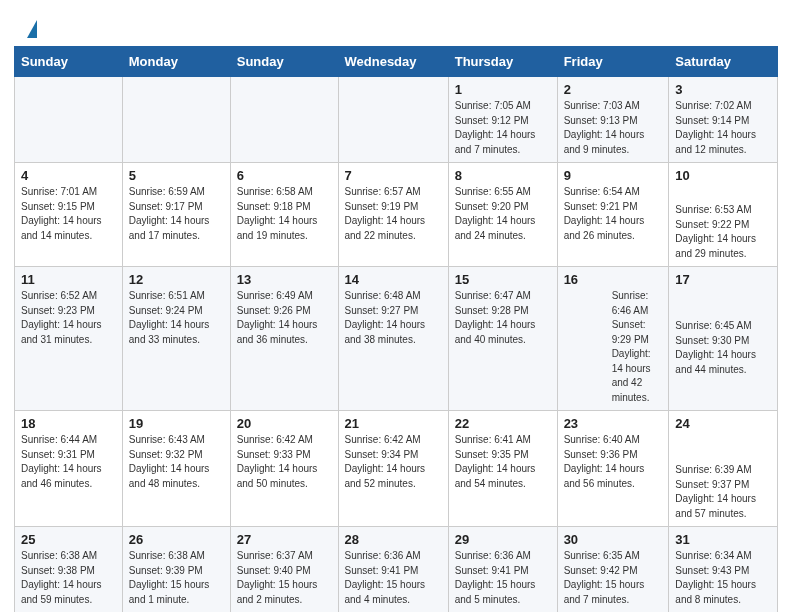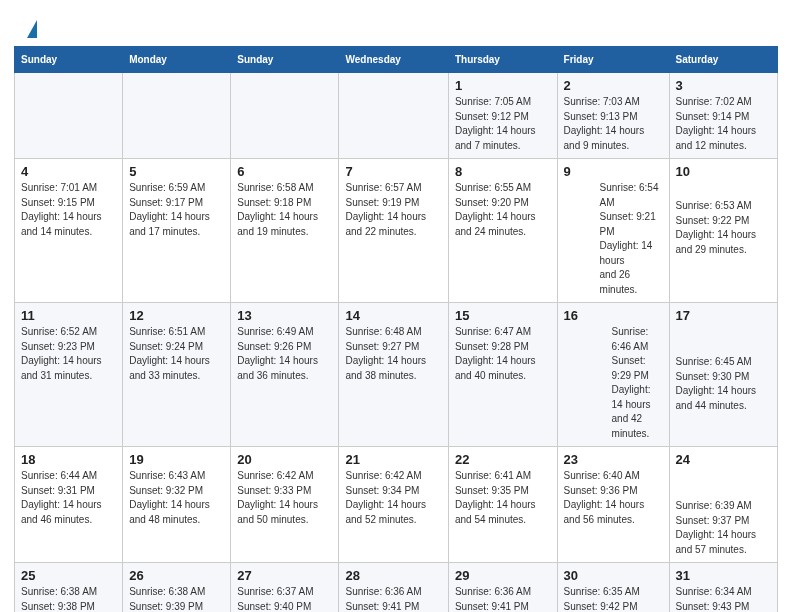--- a/index.html
+++ b/index.html
@@ -58,21 +58,21 @@
       padding: 0 14px 14px 14px;
     }
     table {
       width: 100%;
       border-collapse: collapse;
       border: 1px solid #ccc;
     }
     thead tr th {
       background: #2060a0;
       color: #fff;
-      font-size: 10px;
+      font-size: 13px;
       font-weight: bold;
       padding: 7px 6px;
       text-align: left;
       border: 1px solid #2060a0;
     }
     tbody tr td {
       vertical-align: top;
       border: 1px solid #ccc;
       padding: 5px 6px;
       width: 113px;
@@ -190,21 +190,21 @@
           </td>
           <td>
             <span class="day-num">8</span>
             <div class="day-info" style="white-space: pre-line;">Sunrise: 6:55 AM
 Sunset: 9:20 PM
 Daylight: 14 hours
 and 24 minutes.</div>
           </td>
           <td>
             <span class="day-num">9</span>
-            <div class="day-info" style="white-space: pre-line; margin-left: 36px;">Sunrise: 6:54 AM
+            <div class="day-info" style="white-space: pre-line;">Sunrise: 6:54 AM
 Sunset: 9:21 PM
 Daylight: 14 hours
 and 26 minutes.</div>
           </td>
           <td>
             <span class="day-num">10</span>
             <div class="day-info" style="white-space: pre-line; margin-top: 20px;">Sunrise: 6:53 AM
 Sunset: 9:22 PM
 Daylight: 14 hours
 and 29 minutes.</div>

